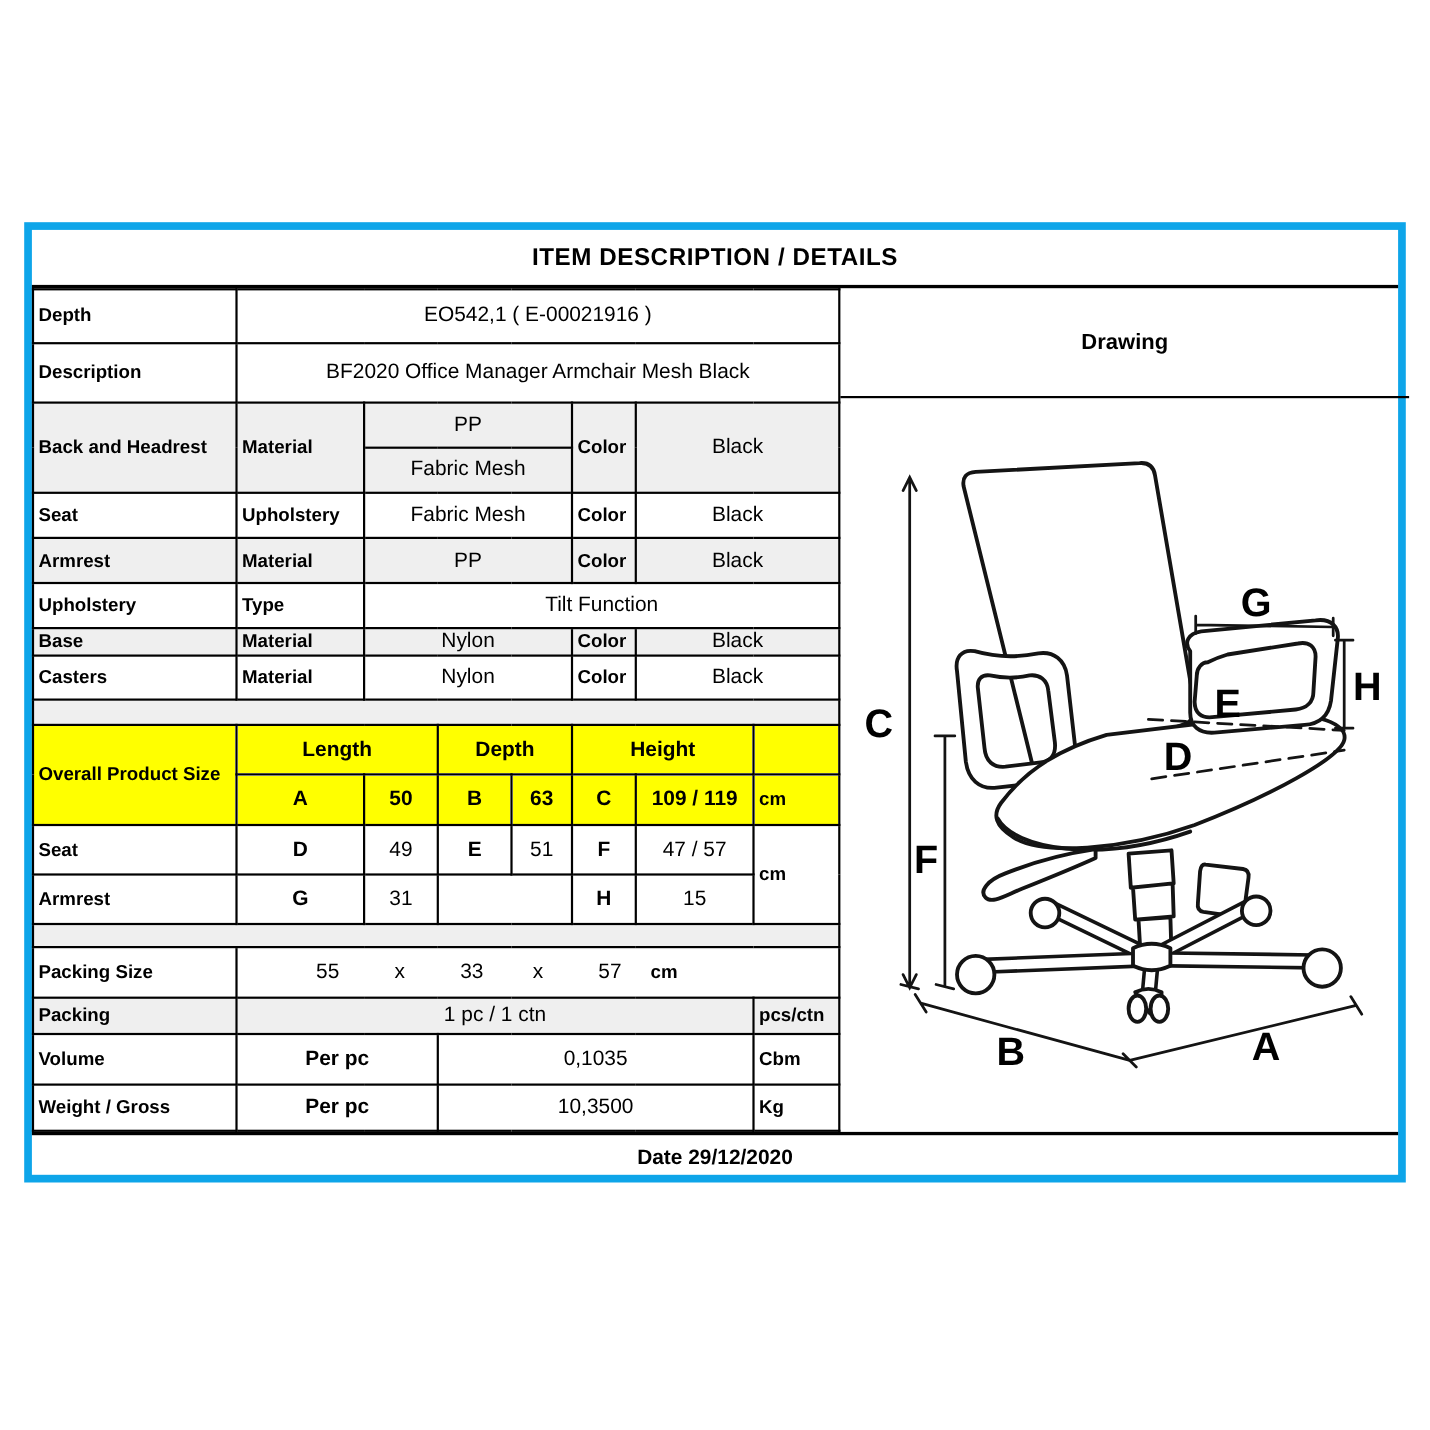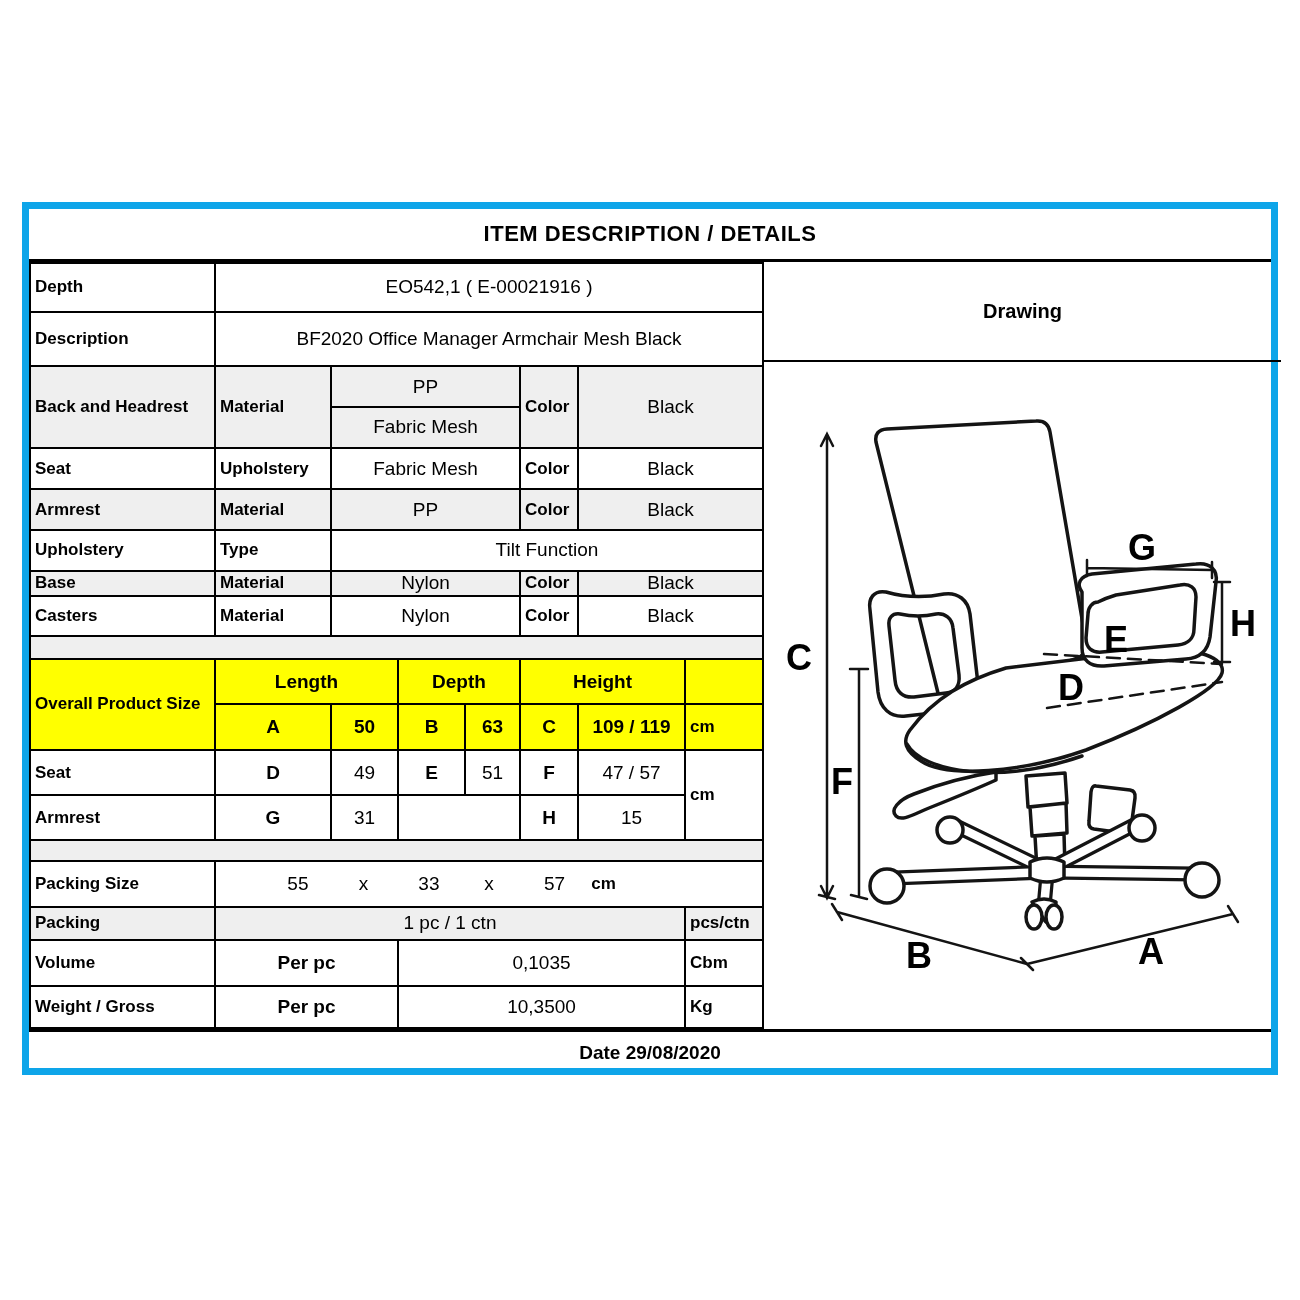--- a/index.html
+++ b/index.html
@@ -256,15 +256,15 @@
               <text x="352" y="290">E</text>
               <text x="307" y="338">D</text>
               <text x="155" y="606">B</text>
               <text x="387" y="602">A</text>
             </g>
           </svg>
         </div>
       </div>
     </div>
 
-    <div class="date-row">Date 29/08/2020</div>
+    <div class="date-row">Date 29/12/2020</div>
   </div>
 </div>
 
 </body></html>

